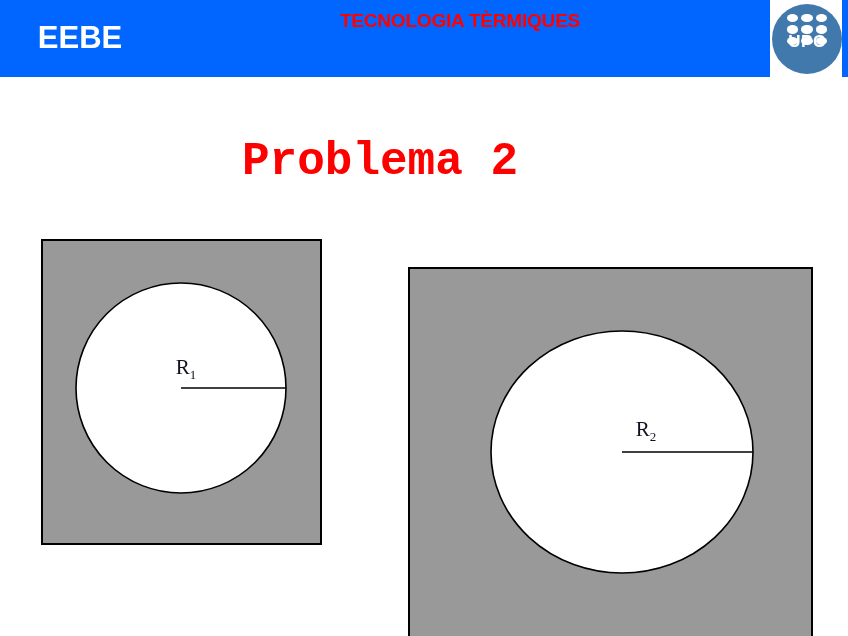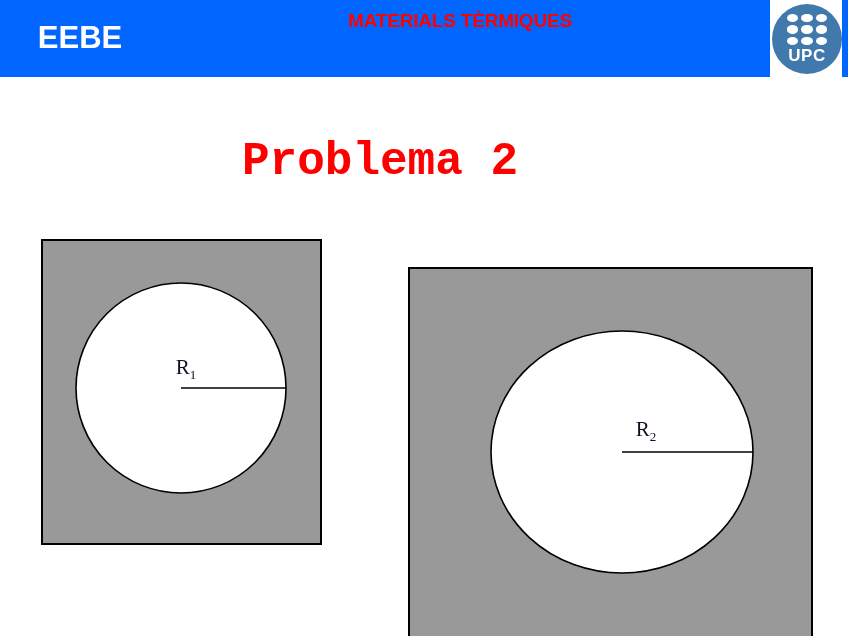--- a/index.html
+++ b/index.html
@@ -100,21 +100,21 @@
   #upc-dot-grid span {
     display: block;
     background: #ffffff;
     border-radius: 50%;
     width: 100%;
     height: 100%;
   }
   #upc-logo-text {
     position: absolute;
     left: 0;
-    top: 42px;
+    top: 28px;
     width: 70px;
     text-align: center;
     color: #ffffff;
     font-size: 17px;
     font-weight: bold;
     letter-spacing: 0.5px;
     font-family: "Liberation Sans", sans-serif;
   }
 
   
@@ -152,21 +152,21 @@
 </style>
 </head>
 <body>
 
 <div id="header-banner"></div>
 <div id="header-right-strip"></div>
 
 <div id="brand-eebe">EEBE</div>
 
 <div id="header-titles">
-  <div id="header-title-sub">MATERIALS TÈRMIQUES</div>
+  <div id="header-title-sub">TECNOLOGIA TÈRMIQUES</div>
 </div>
 
 <div id="upc-logo">
   <div id="upc-logo-circle"></div>
   <div id="upc-dot-grid">
     <span></span>
     <span></span>
     <span></span>
     <span></span>
     <span></span>

